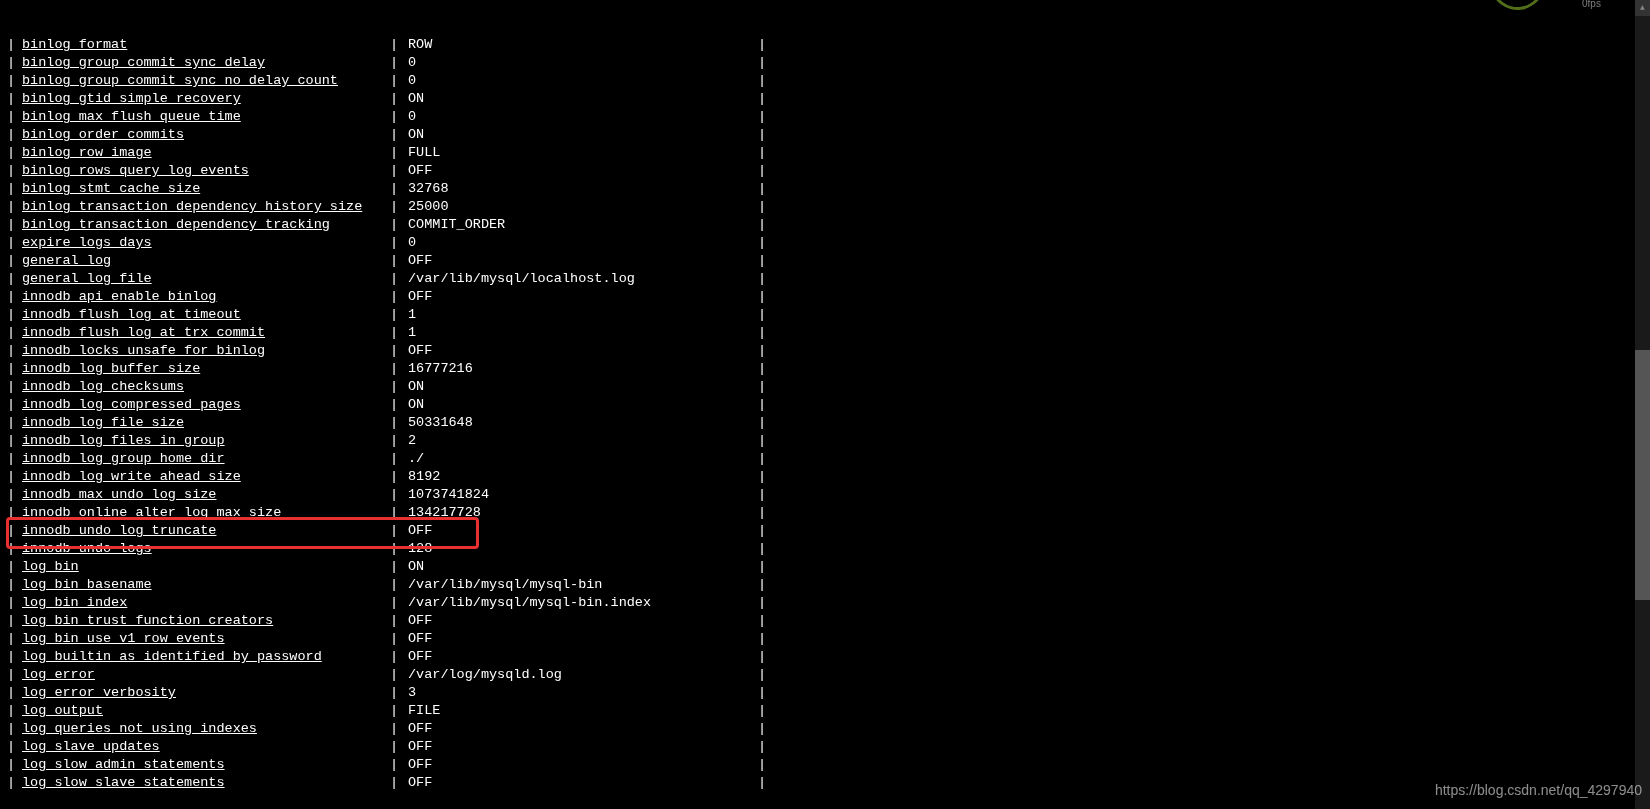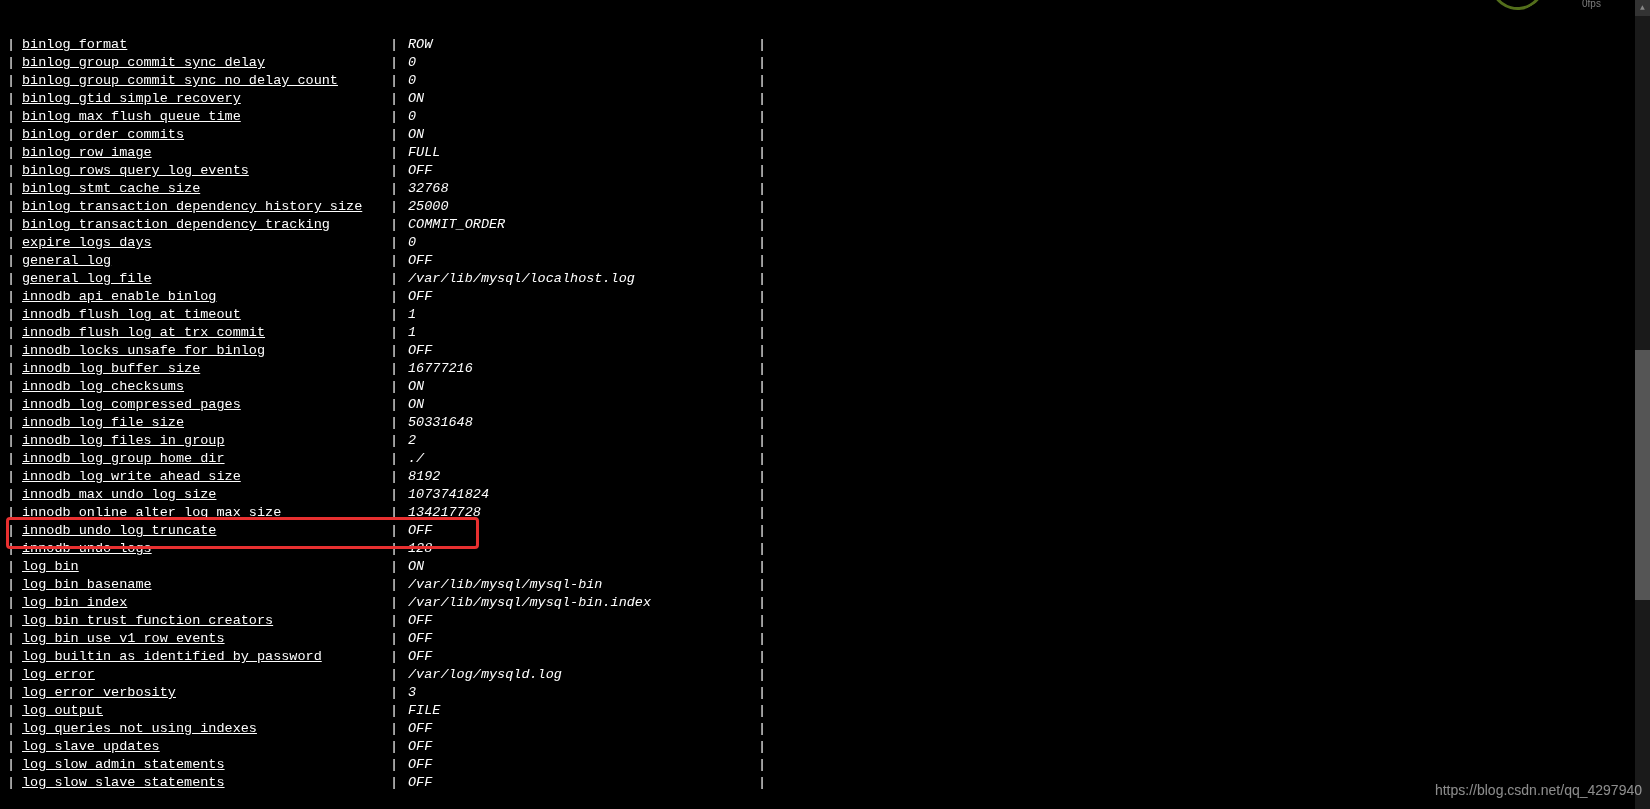--- a/index.html
+++ b/index.html
@@ -39,21 +39,20 @@
       padding-left: 0;
       text-decoration: underline;
     }
     .pipe2 {
       width: 18px;
       text-align: left;
     }
     .value {
       width: 350px;
       padding-left: 0;
-      font-style: italic;
     }
     .pipe3 {
       width: 18px;
       text-align: left;
     }
     .highlight-box {
       position: absolute;
       border: 3px solid #e83030;
       border-radius: 4px;
       pointer-events: none;

